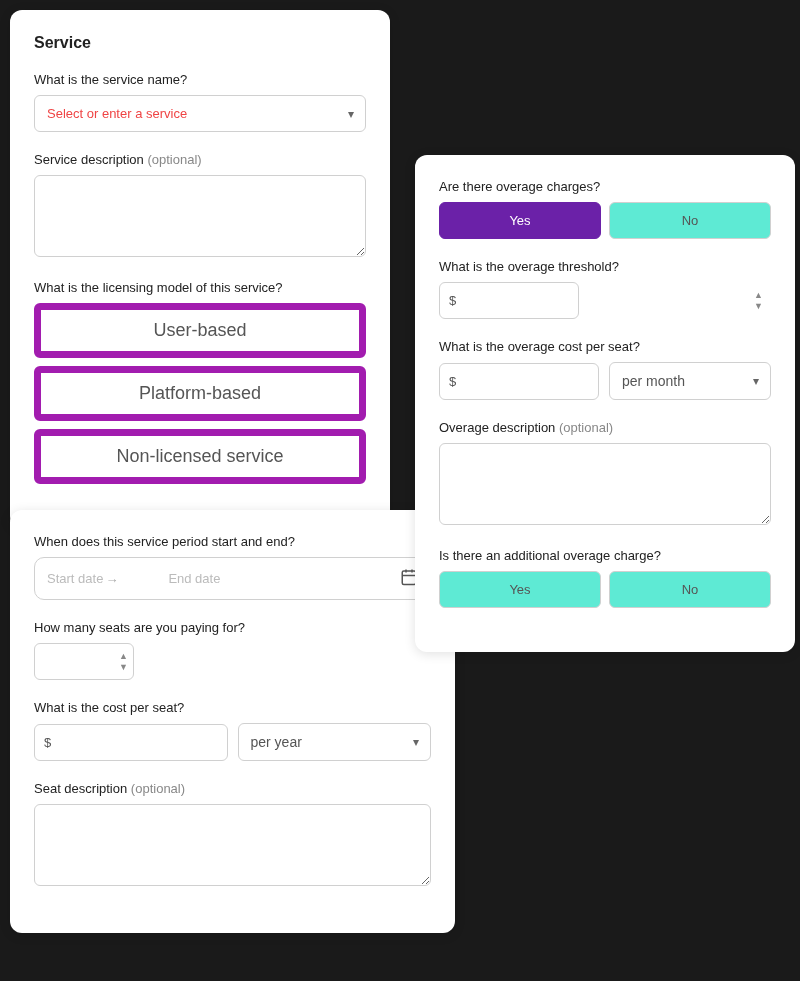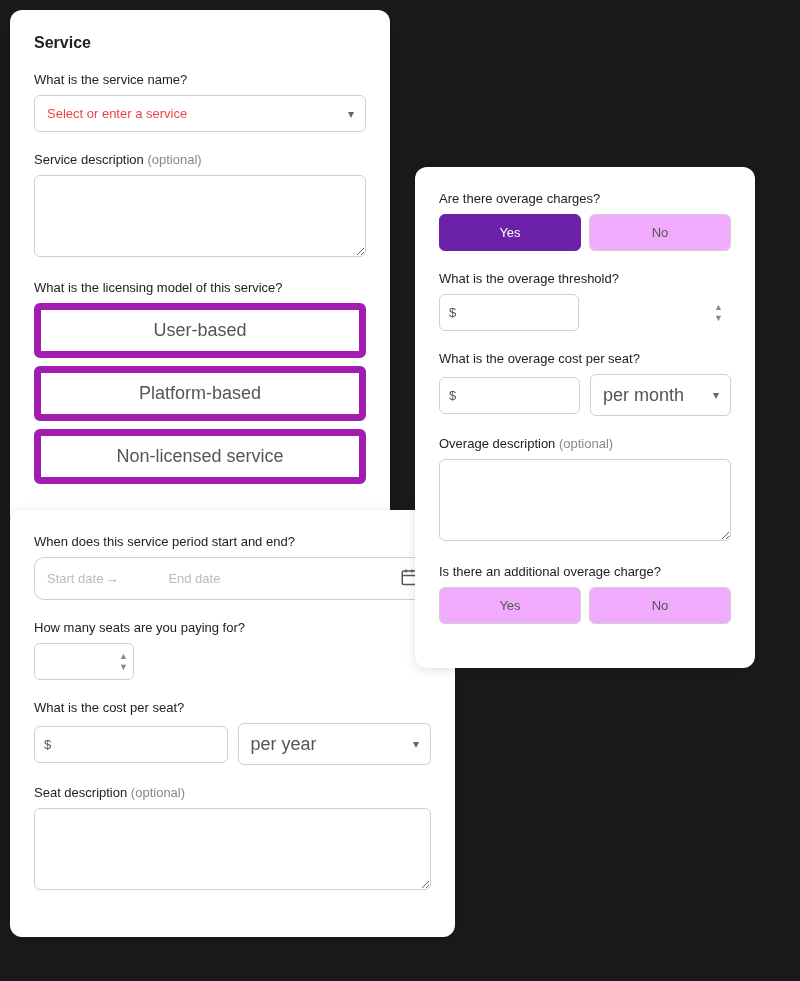--- a/index.html
+++ b/index.html
@@ -26,23 +26,23 @@
       width: 380px;
     }
 
     .card-bottom-left {
       top: 510px;
       left: 10px;
       width: 445px;
     }
 
     .card-right {
-      top: 167px;
+      top: 155px;
       left: 415px;
-      width: 340px;
+      width: 380px;
     }
 
     h2 {
       font-size: 16px;
       font-weight: 600;
       margin-bottom: 20px;
     }
 
     .field-label {
       font-size: 13px;
@@ -124,21 +124,21 @@
       gap: 8px;
     }
 
     .toggle-btn {
       border: 1px solid #d0d0d0;
       border-radius: 6px;
       padding: 10px 14px;
       font-size: 13px;
       color: #555;
       cursor: pointer;
-      background: #f0abfc;
+      background: #5eead4;
       text-align: center;
     }
 
     .toggle-btn.active {
       background: #6b21a8;
       color: #fff;
       border-color: #6b21a8;
     }
 
     .date-row {
@@ -241,21 +241,21 @@
       color: #666;
       pointer-events: none;
       font-size: 12px;
     }
 
     .period-select-wrapper select {
       width: 100%;
       border: 1px solid #d0d0d0;
       border-radius: 6px;
       padding: 10px 32px 10px 12px;
-      font-size: 18px;
+      font-size: 14px;
       color: #555;
       background: #fff;
       appearance: none;
       cursor: pointer;
       outline: none;
     }
 
     .threshold-input-wrapper {
       position: relative;
       display: flex;

